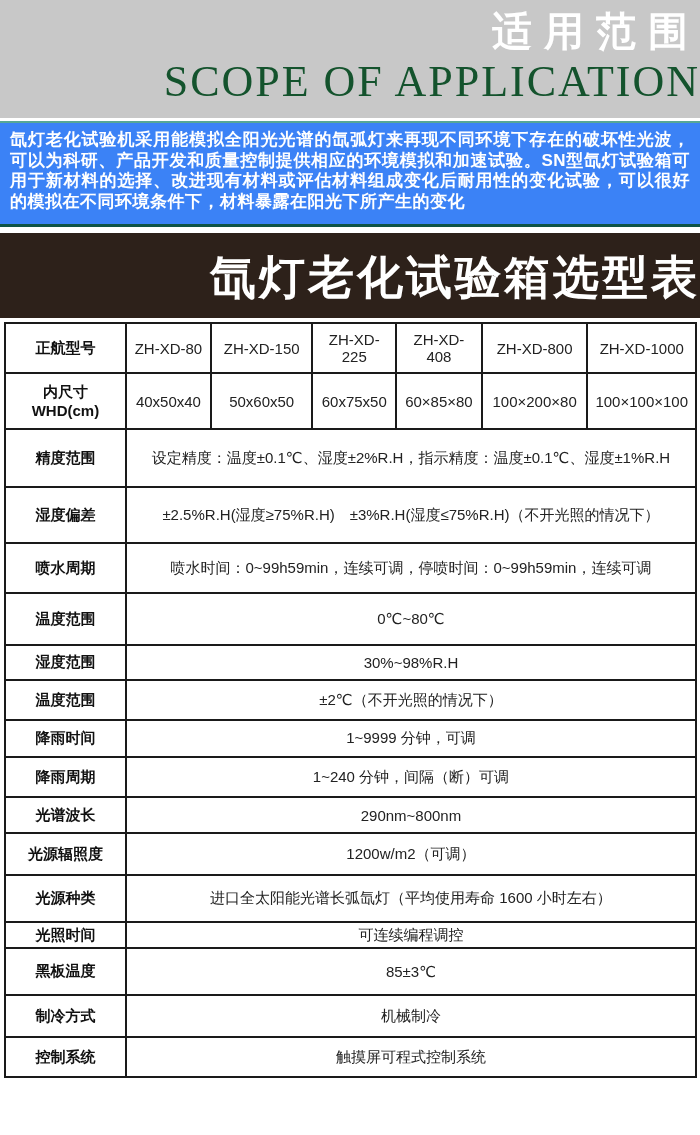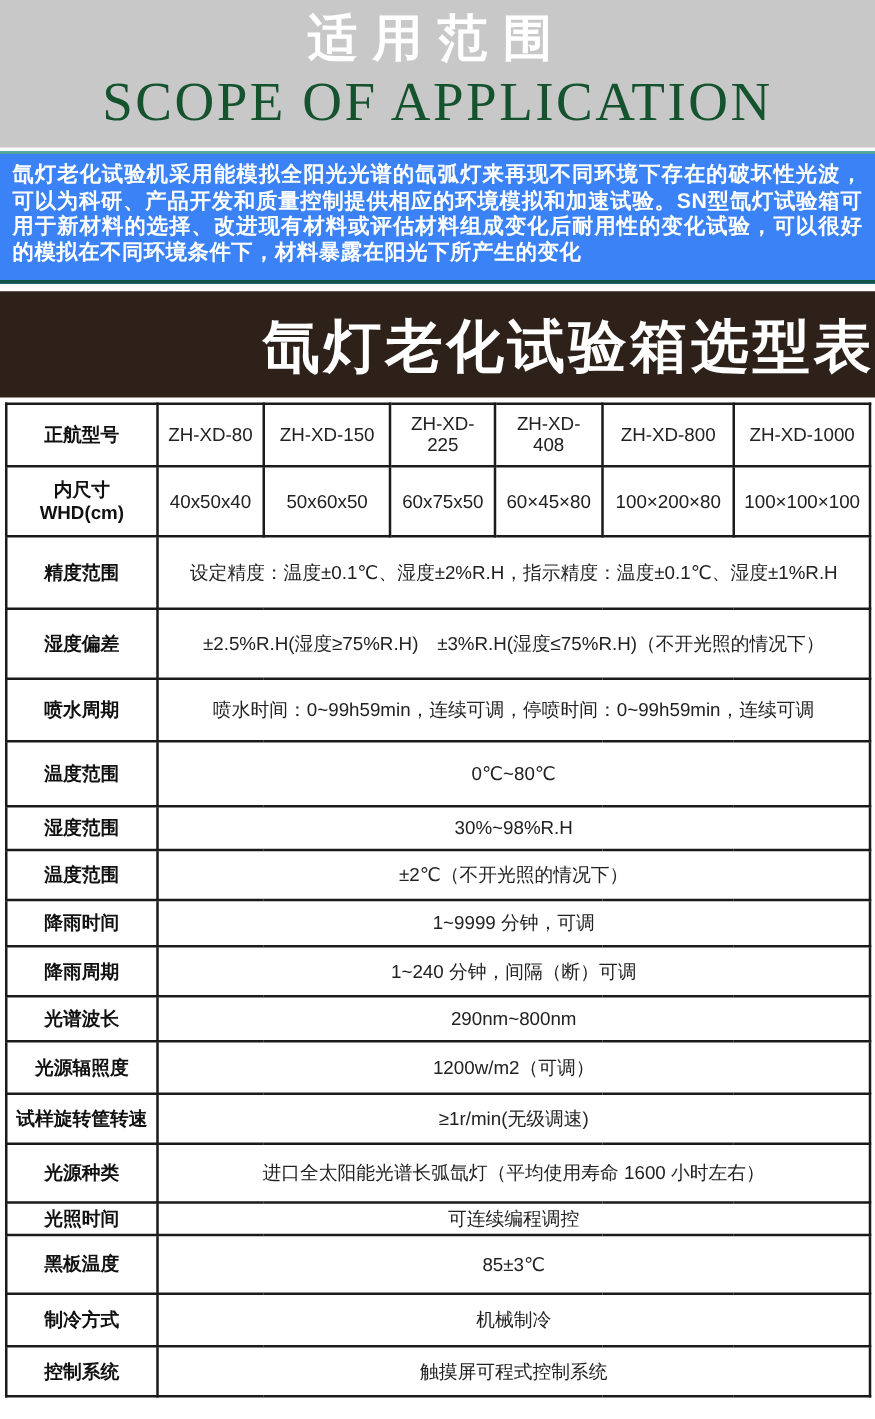--- a/index.html
+++ b/index.html
@@ -10,21 +10,21 @@
     font-family: "Liberation Sans", "DejaVu Sans", sans-serif;
     color: #1c1c1c;
     overflow-x: hidden;
   }
   .page { width: 700px; height: 1135px; background: #ffffff; }
 
   
   .hero {
     height: 118px;
     background: #c8c8c8;
-    text-align: center;
+    text-align: right;
     overflow: hidden;
   }
   .hero-cn {
     margin: 0;
     padding-top: 8px;
     font-size: 40px;
     line-height: 46px;
     font-weight: 900;
     letter-spacing: 12px;
     color: #ffffff;
@@ -140,21 +140,21 @@
           <td>ZH-XD-225</td>
           <td>ZH-XD-408</td>
           <td>ZH-XD-800</td>
           <td>ZH-XD-1000</td>
         </tr>
         <tr class="h56">
           <th class="lbl">内尺寸 WHD(cm)</th>
           <td>40x50x40</td>
           <td>50x60x50</td>
           <td>60x75x50</td>
-          <td>60×45×80</td>
+          <td>60×85×80</td>
           <td>100×200×80</td>
           <td>100×100×100</td>
         </tr>
 
         <tr class="h58">
           <th class="lbl">精度范围</th>
           <td colspan="6">设定精度：温度±0.1℃、湿度±2%R.H，指示精度：温度±0.1℃、湿度±1%R.H</td>
         </tr>
         <tr class="h56">
           <th class="lbl">湿度偏差</th>
@@ -185,24 +185,20 @@
           <td colspan="6">1~240 分钟，间隔（断）可调</td>
         </tr>
         <tr class="h36">
           <th class="lbl">光谱波长</th>
           <td colspan="6">290nm~800nm</td>
         </tr>
         <tr class="h42">
           <th class="lbl">光源辐照度</th>
           <td colspan="6">1200w/m2（可调）</td>
         </tr>
-        <tr class="h40">
-          <th class="lbl">试样旋转筐转速</th>
-          <td colspan="6">≥1r/min(无级调速)</td>
-        </tr>
         <tr class="h45">
           <th class="lbl">光源种类</th>
           <td colspan="6">进口全太阳能光谱长弧氙灯（平均使用寿命 1600 小时左右）</td>
         </tr>
         <tr class="h43">
           <th class="lbl">光照时间</th>
           <td colspan="6">可连续编程调控</td>
         </tr>
         <tr class="h45">
           <th class="lbl">黑板温度</th>

